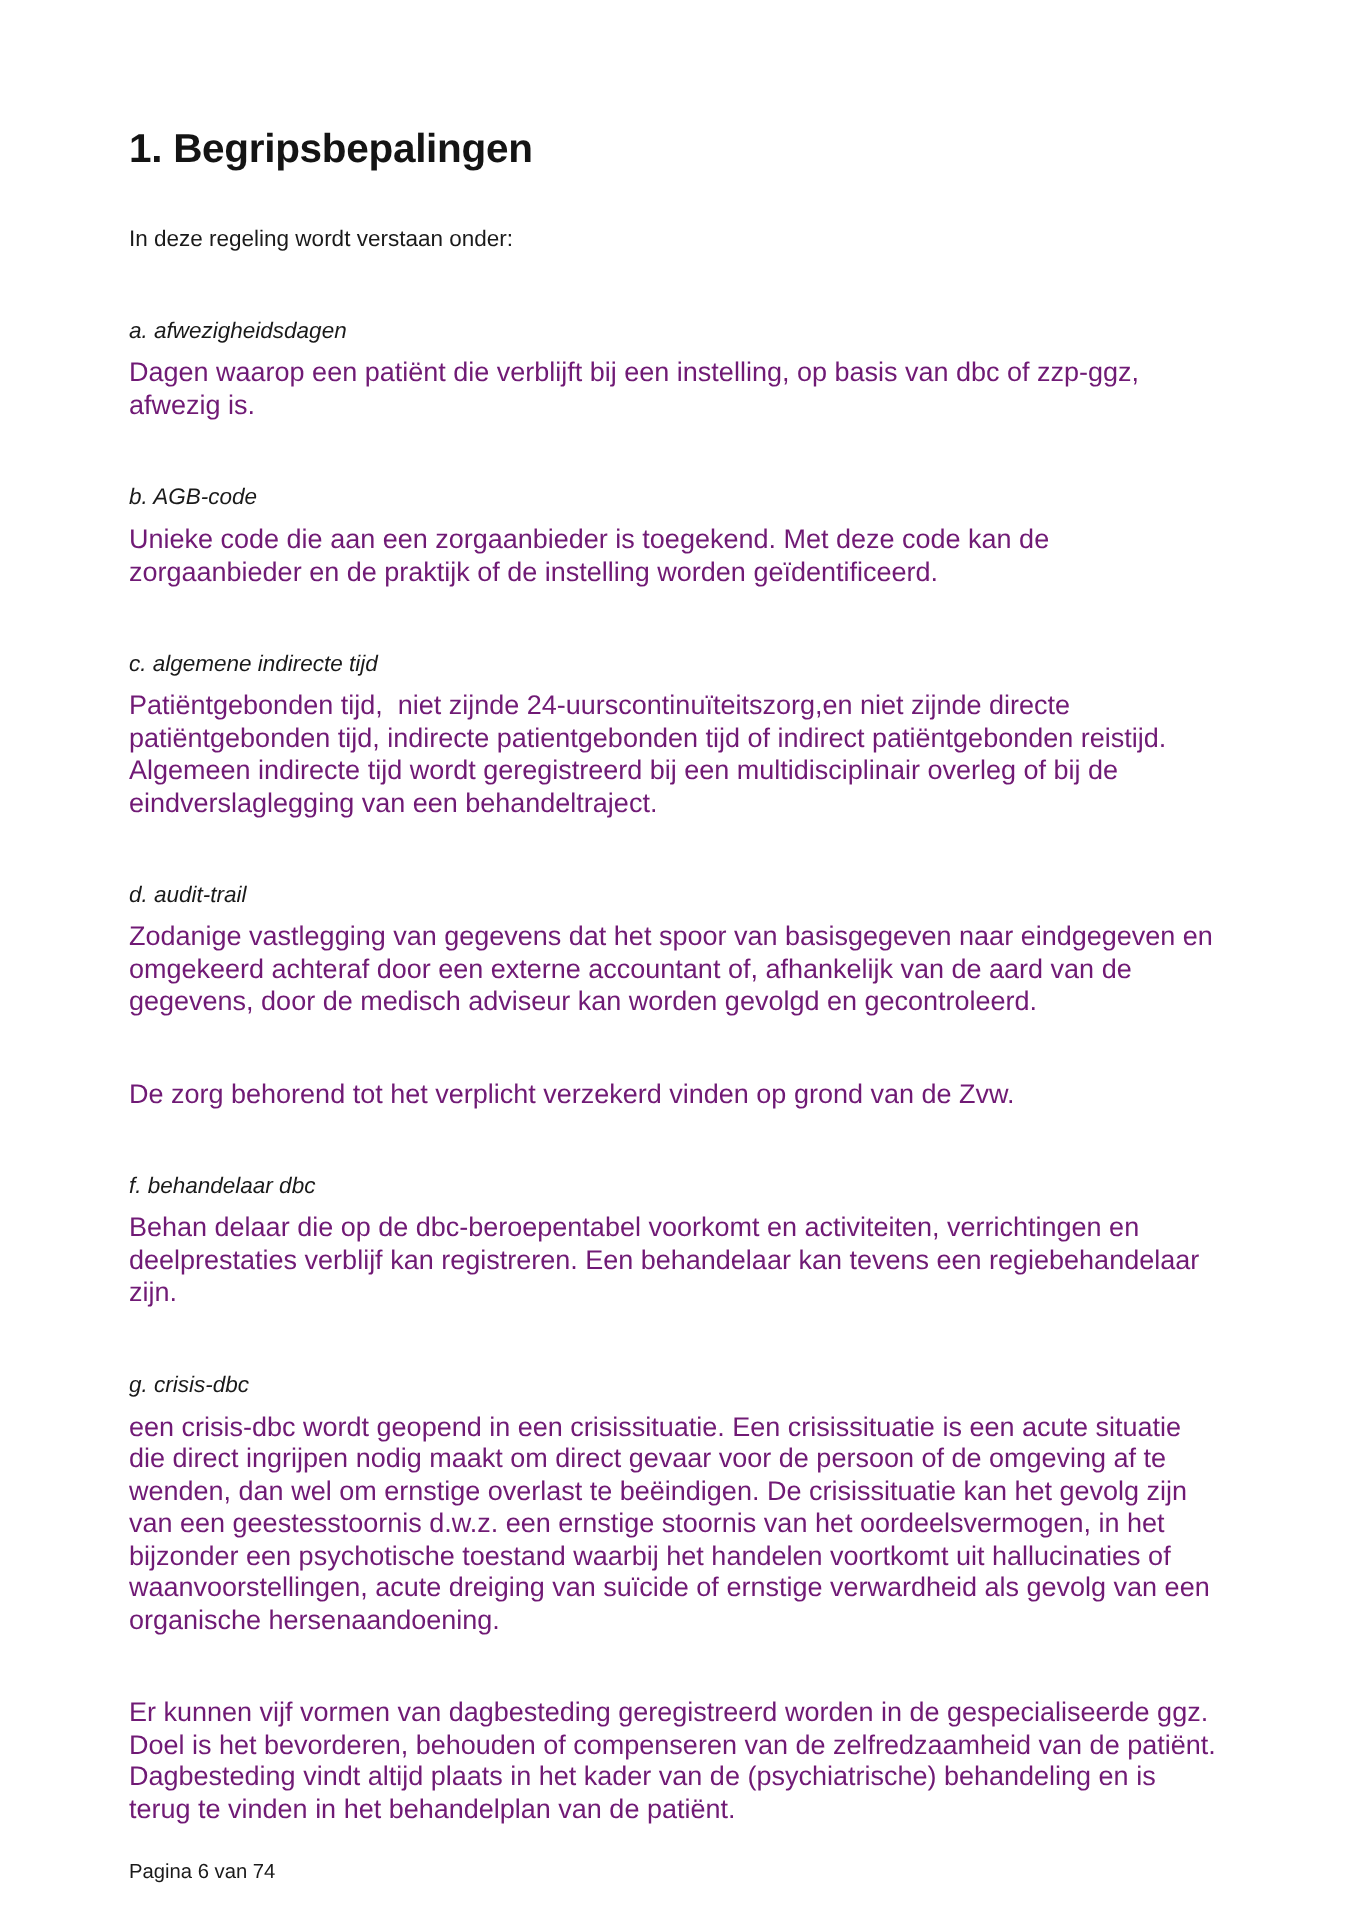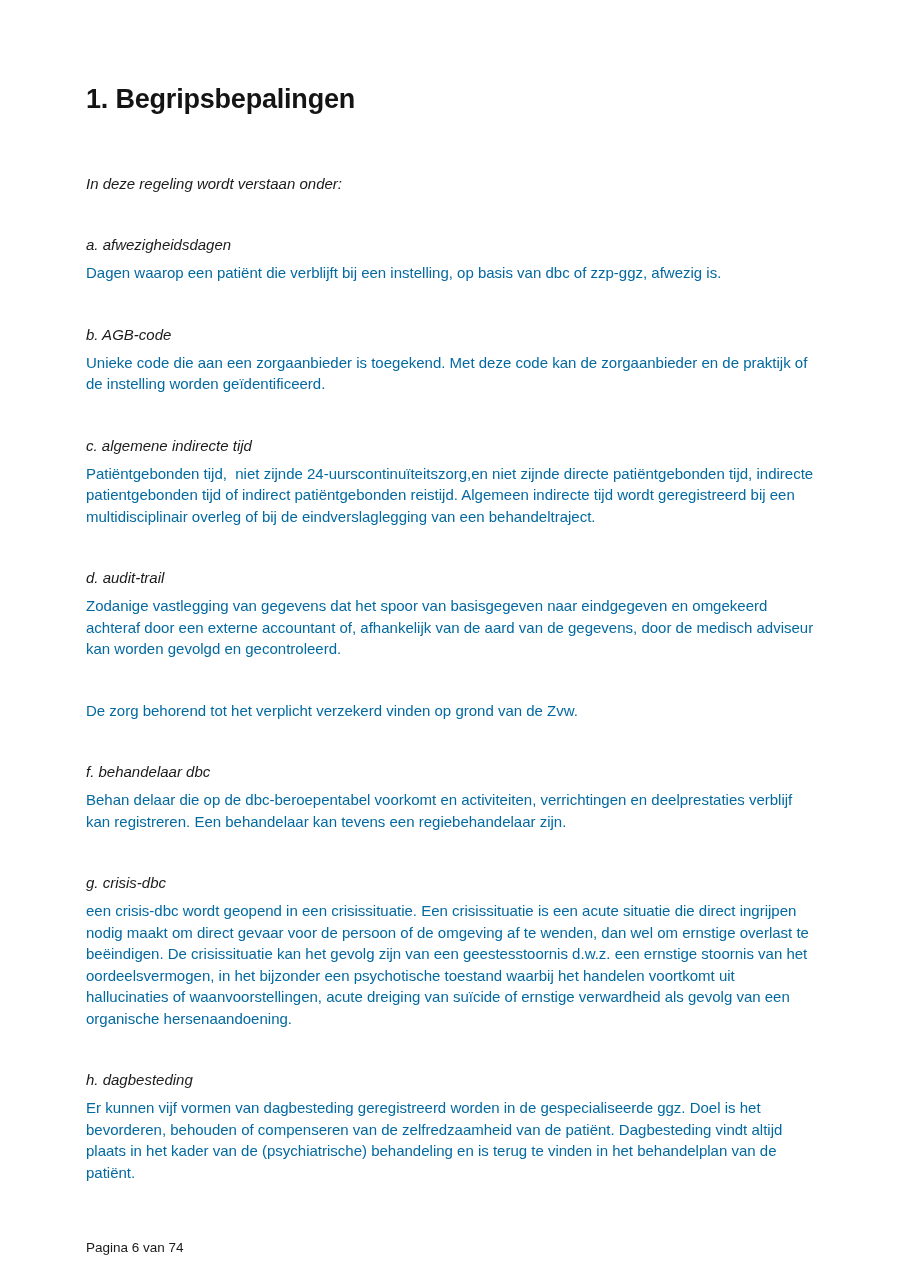--- a/index.html
+++ b/index.html
@@ -24,42 +24,41 @@
   }
   .doc-title {
     font-size: 27px;
     font-weight: 700;
     letter-spacing: -0.2px;
     margin: 0;
     color: #141414;
     line-height: 1.2;
   }
   .intro {
-    margin: 58px 0 0 0;
+    margin: 34px 0 0 0;
     font-size: 15px;
     line-height: 21px;
-    font-style: italic;
   }
   .term {
     margin-top: 40px;
   }
   .term-label {
     font-style: italic;
     font-size: 15px;
     line-height: 21px;
     margin: 0;
     color: #1a1a1a;
   }
   .term-body {
     margin: 7px 0 0 0;
-    font-size: 15px;
+    font-size: 18px;
     line-height: 21.5px;
     max-width: 729px;
     white-space: pre-wrap;
-    color: #0369a1;
+    color: #701a75;
   }
   .footer {
     position: absolute;
     left: 86px;
     right: 85px;
     top: 1207px;
     display: flex;
     justify-content: space-between;
     align-items: baseline;
     font-size: 13.5px;
@@ -105,21 +104,20 @@
     <p class="term-label">f. behandelaar dbc</p>
     <p class="term-body">Behan delaar die op de dbc-beroepentabel voorkomt en activiteiten, verrichtingen en deelprestaties verblijf kan registreren. Een behandelaar kan tevens een regiebehandelaar zijn.</p>
   </section>
 
   <section class="term">
     <p class="term-label">g. crisis-dbc</p>
     <p class="term-body">een crisis-dbc wordt geopend in een crisissituatie. Een crisissituatie is een acute situatie die direct ingrijpen nodig maakt om direct gevaar voor de persoon of de omgeving af te wenden, dan wel om ernstige overlast te beëindigen. De crisissituatie kan het gevolg zijn van een geestesstoornis d.w.z. een ernstige stoornis van het oordeelsvermogen, in het bijzonder een psychotische toestand waarbij het handelen voortkomt uit hallucinaties of waanvoorstellingen, acute dreiging van suïcide of ernstige verwardheid als gevolg van een organische hersenaandoening.</p>
   </section>
 
   <section class="term">
-    <p class="term-label">h. dagbesteding</p>
     <p class="term-body">Er kunnen vijf vormen van dagbesteding geregistreerd worden in de gespecialiseerde ggz. Doel is het bevorderen, behouden of compenseren van de zelfredzaamheid van de patiënt. Dagbesteding vindt altijd plaats in het kader van de (psychiatrische) behandeling en is terug te vinden in het behandelplan van de patiënt.</p>
   </section>
 
   <footer class="footer">
     <span>Pagina 6 van 74</span>
   </footer>
 
 </div>
 
 </body></html>

